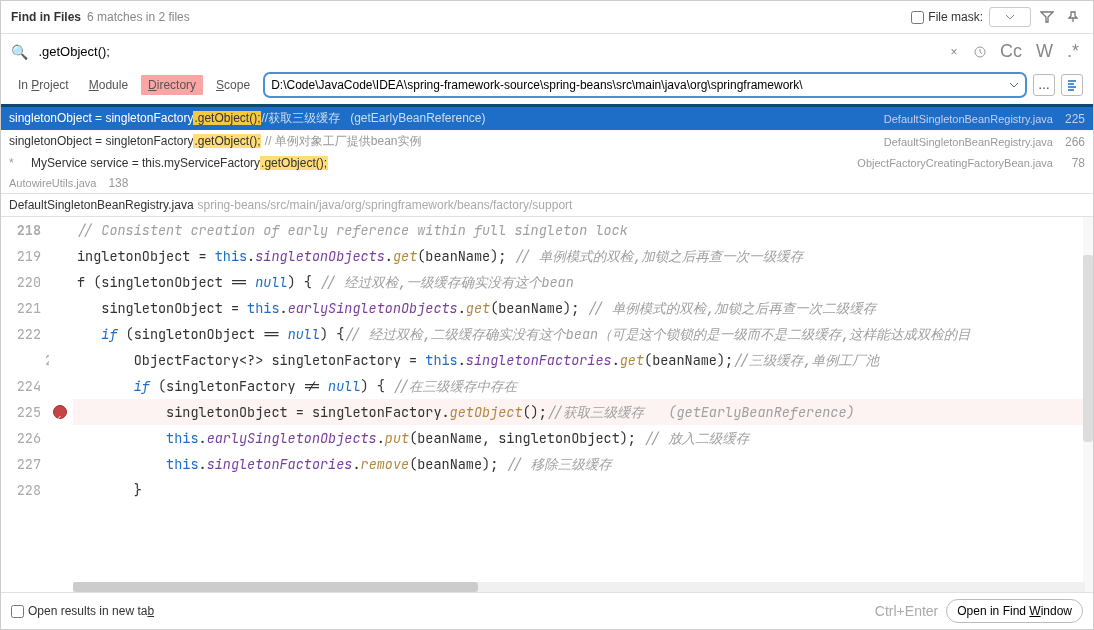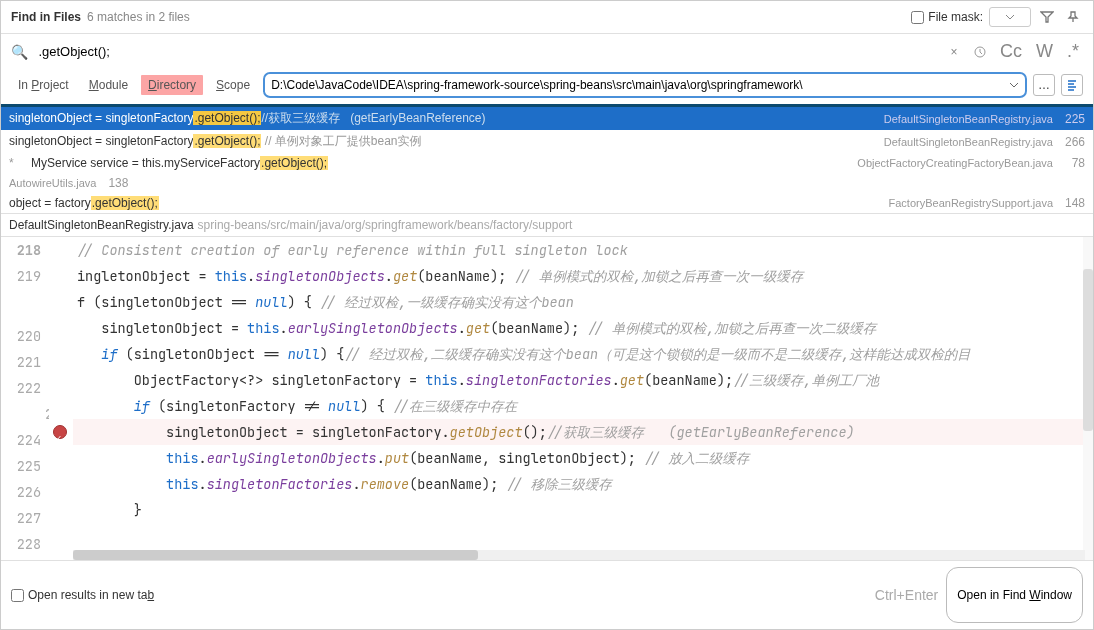--- a/index.html
+++ b/index.html
@@ -46,21 +46,21 @@
 .cd{flex:1;white-space:pre;overflow:hidden}
 .cline{height:26px;padding-left:4px}
 .cline.hlrow{background:#fdf3f3}
 .c-cmnt{color:#a0a0a0;font-style:italic}
 .c-kw{color:#1e6ec8;font-style:italic}
 .c-this{color:#1e6ec8;}
 .c-mth{color:#b08840;font-style:italic}
 .c-null{color:#1e6ec8;font-style:italic}
 .c-fld{color:#7a3e9d;font-style:italic}
 .ftr{display:flex;align-items:center;padding:6px 10px;border-top:1px solid #e0e0e0;gap:8px}
-.btn{border:1px solid #bbb;border-radius:12px;padding:20px 10px;background:#fff;cursor:pointer;font-size:12px}
+.btn{border:1px solid #bbb;border-radius:12px;padding:4px 10px;background:#fff;cursor:pointer;font-size:12px}
 .hint{color:#aaa;font-size:14px}
 .sbh{position:absolute;bottom:0;left:72px;right:8px;height:10px;background:#f0f0f0}
 .sbh .th{position:absolute;left:0;width:40%;height:100%;background:#ccc;border-radius:3px}
 .sbv{position:absolute;top:0;right:0;width:10px;height:100%;background:#f8f8f8}
 .sbv .th{position:absolute;top:10%;height:50%;width:100%;background:#ddd;border-radius:3px}
 svg{display:block}
 </style>
 </head>
 <body>
 
@@ -138,37 +138,32 @@
     </div>
     <div class="rrow">
       <span class="code"><span class="star">*</span>   MyService service = this.myServiceFactory<span class="hl">.getObject();</span></span>
       <span class="fn">ObjectFactoryCreatingFactoryBean.java</span>
       <span class="ln">78</span>
     </div>
     <div class="rrow">
       <span class="fn">AutowireUtils.java</span>
       <span class="ln">138</span>
     </div>
-    <div class="rrow">
-      <span class="code">object = factory<span class="hl">.getObject();</span></span>
-      <span class="fn">FactoryBeanRegistrySupport.java</span>
-      <span class="ln">148</span>
-    </div>
   </div>
 
 <div class="bc">
  <span class="cur">DefaultSingletonBeanRegistry.java</span>
  <span class="path">spring-beans/src/main/java/org/springframework/beans/factory/support</span>
 </div>
 
 <div class="codearea">
  <div class="gut" id="gut">
       <div style="height: 26px; font-weight: bold;">218</div>
       <div style="height: 26px;">219</div>
-      <div style="height: 26px; margin-top: 34px;">220</div>
+      <div style="height: 26px;">220</div>
       <div style="height: 26px;">221</div>
       <div style="height: 26px;">222</div>
       <div style="height: 26px; margin-left: 44px;">223</div>
       <div style="height: 26px;">224</div>
       <div style="height: 26px;">225</div>
       <div style="height: 26px;">226</div>
       <div style="height: 26px;">227</div>
       <div style="height: 26px;">228</div>
     </div>
  <div class="bpg" id="bpg">

